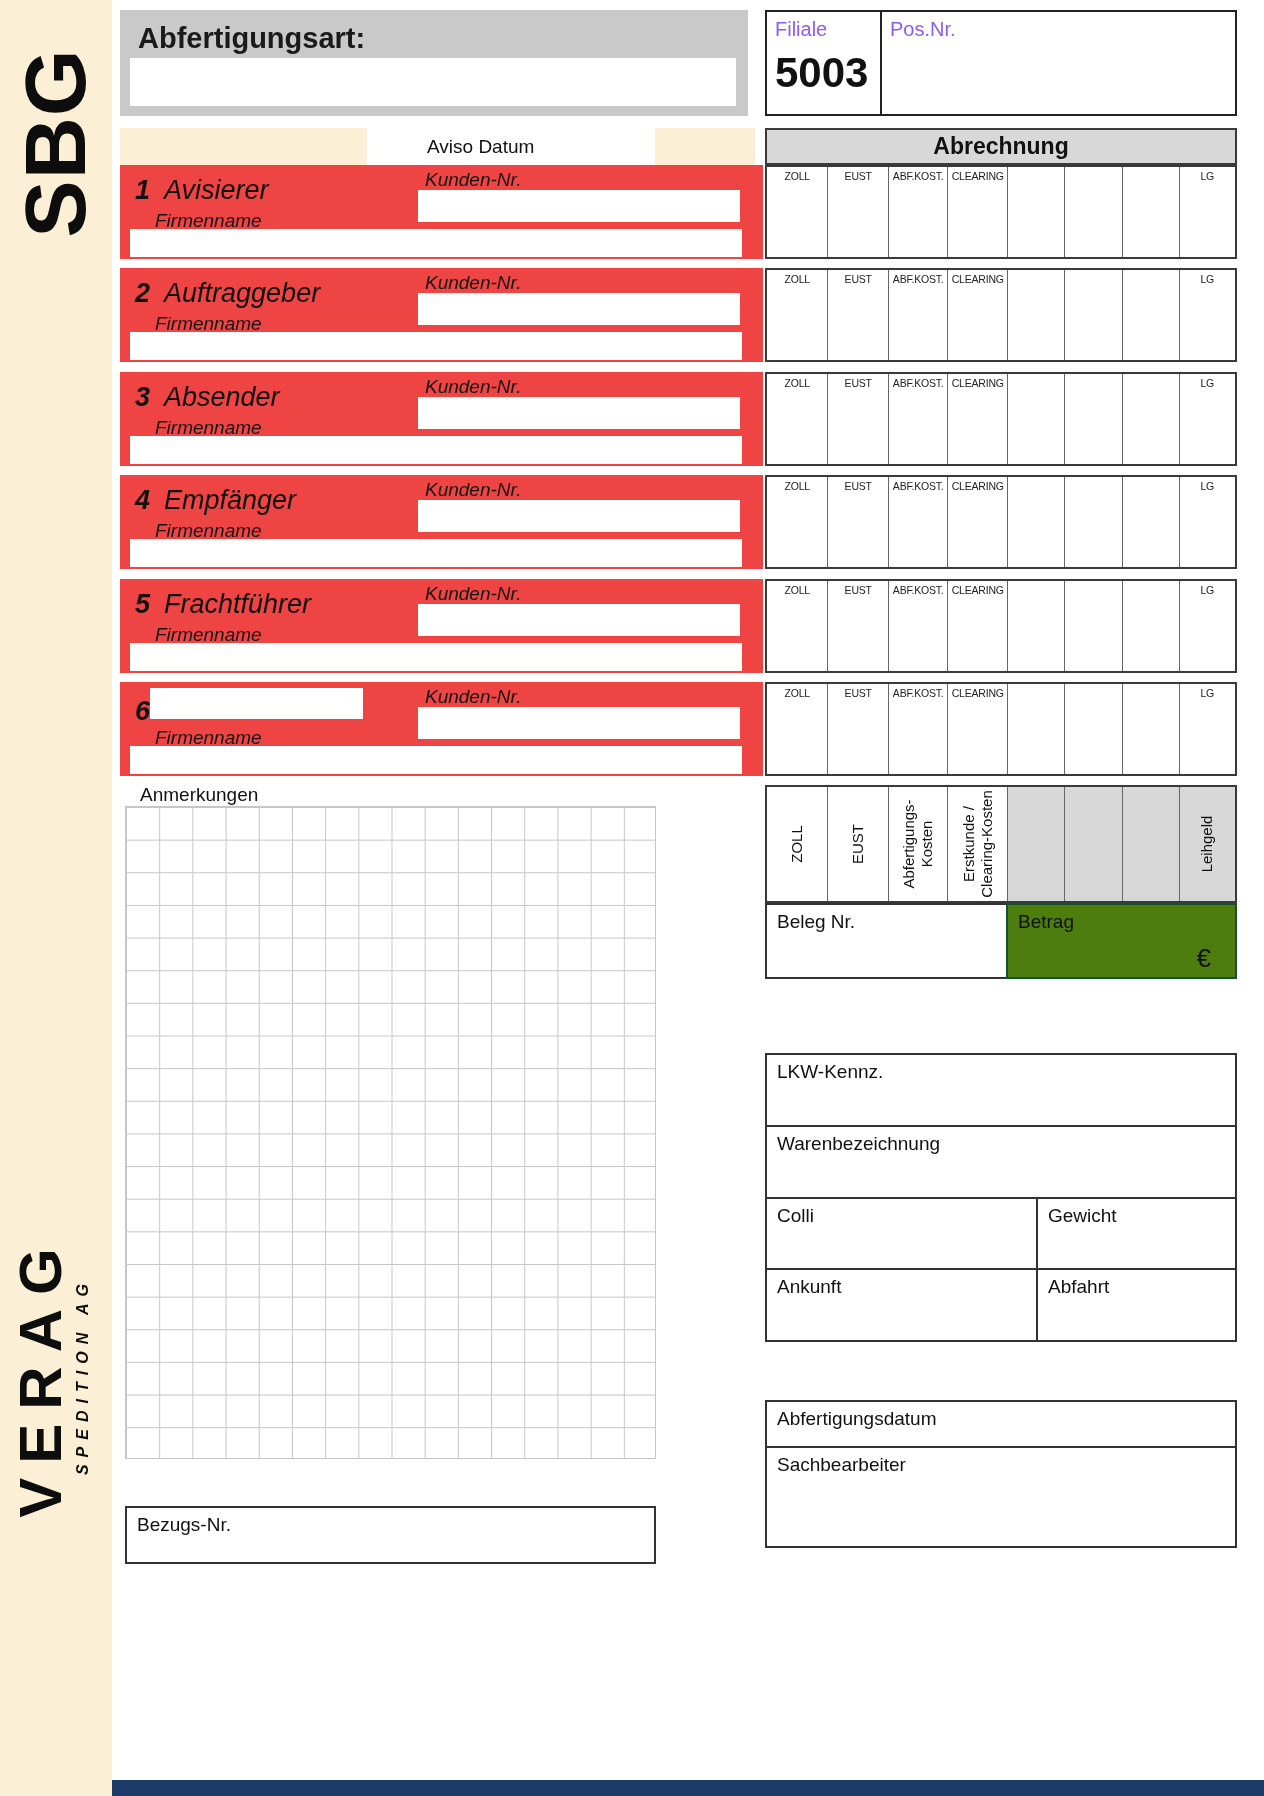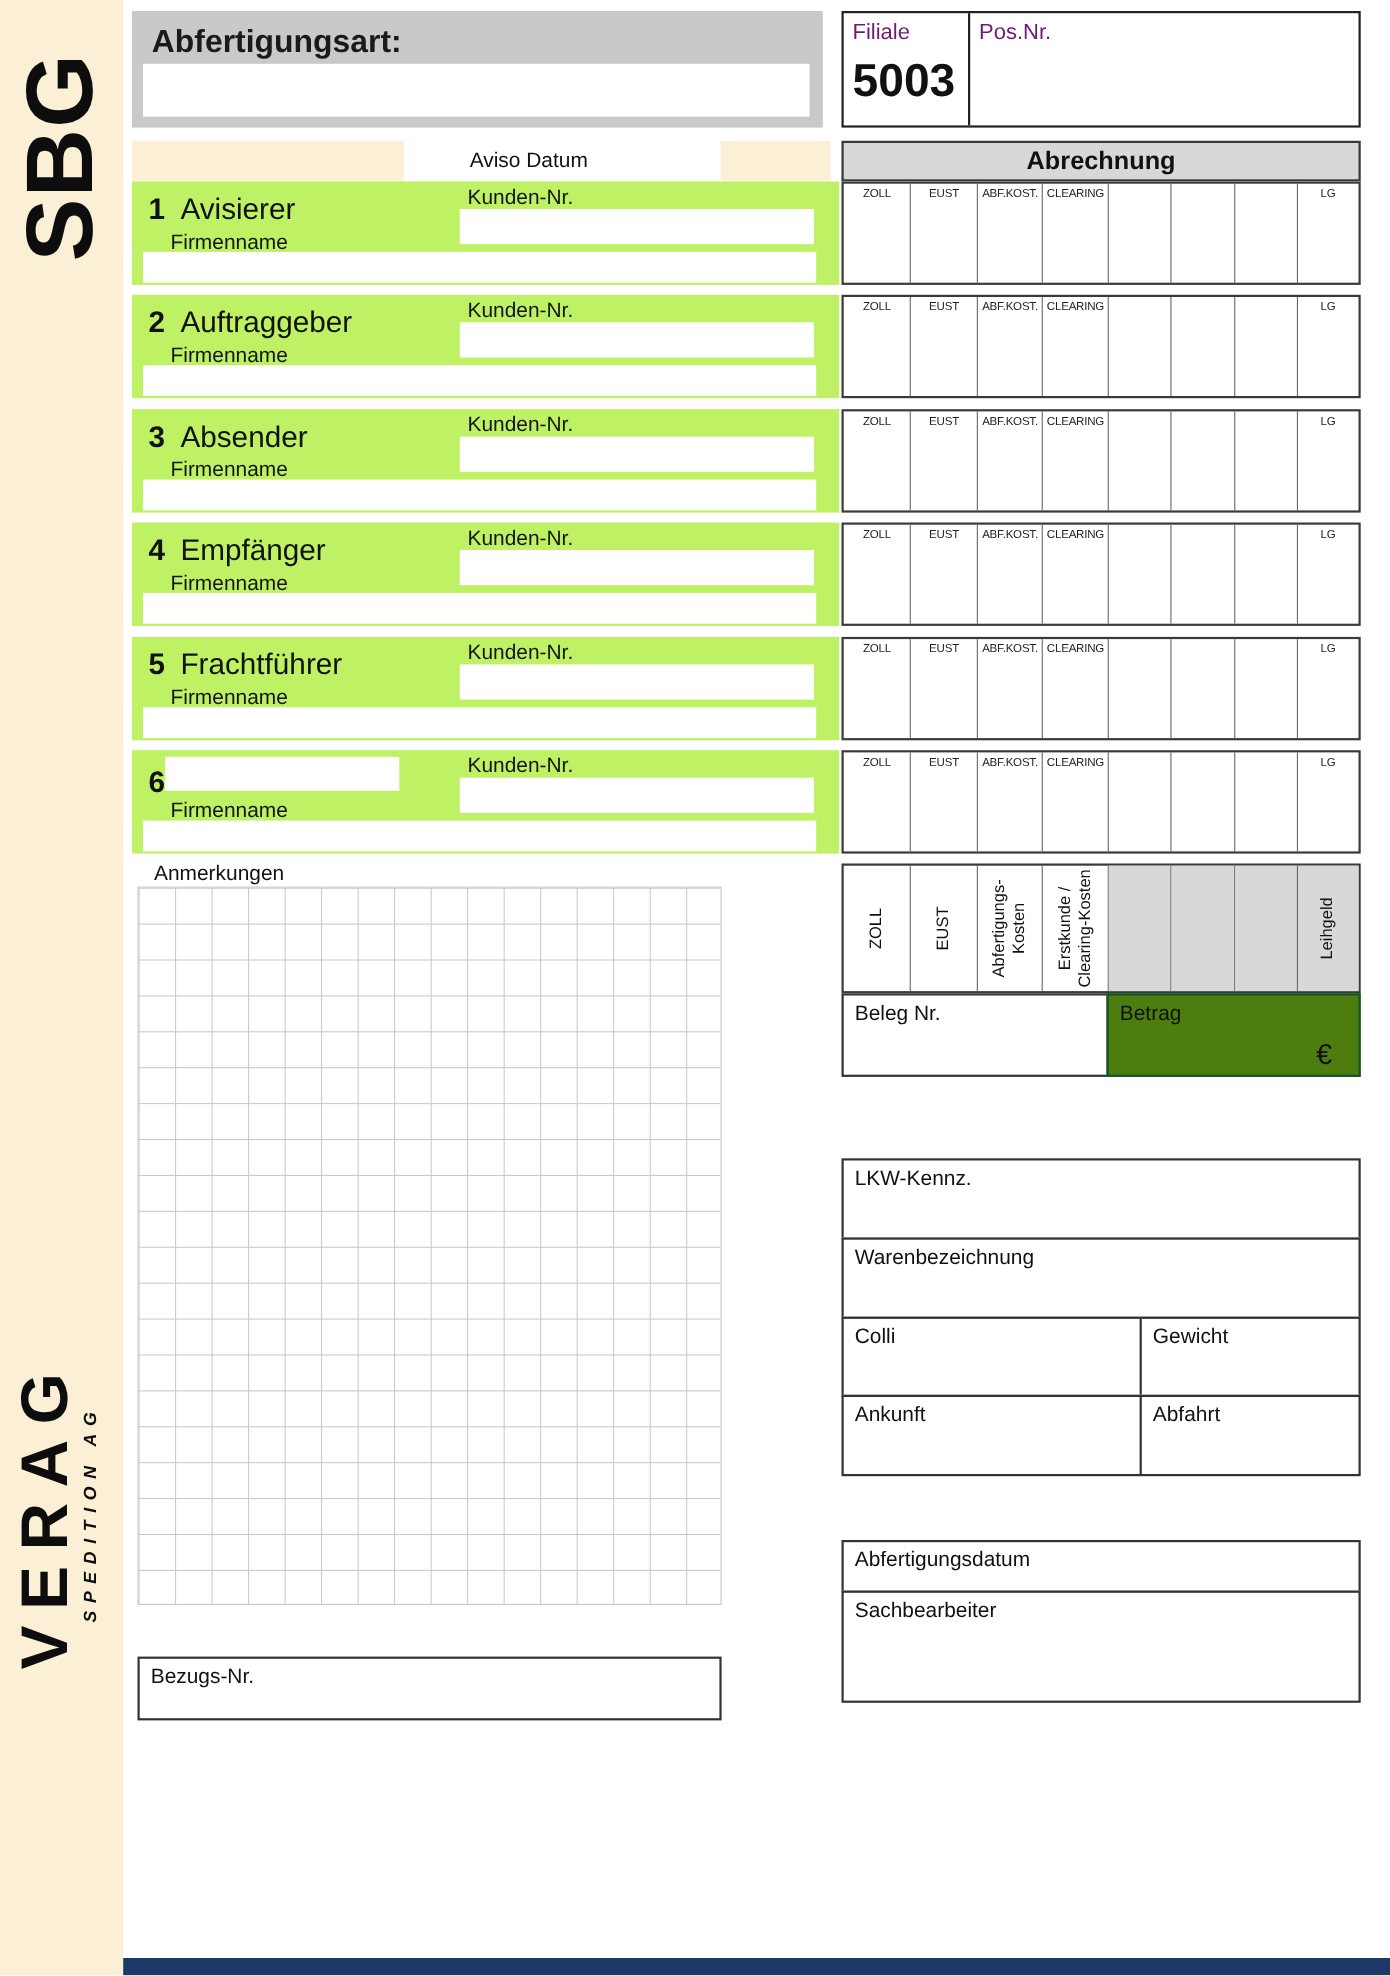--- a/index.html
+++ b/index.html
@@ -18,21 +18,21 @@
 .verag-sub { font-size:16px; font-weight:bold; font-style:italic; letter-spacing:7px; margin-top:3px; }
 
 
 .abf-panel { position:absolute; left:120px; top:10px; width:628px; height:106px; background:#c9c9c9; }
 .abf-label { position:absolute; left:18px; top:12px; font-size:29px; font-weight:600; color:#1a1a1a; }
 .abf-input { position:absolute; left:10px; top:48px; width:606px; height:48px; background:#fff; }
 
 .filiale-box { position:absolute; left:765px; top:10px; width:472px; height:106px; background:#fff; border:2px solid #222; }
 .filiale-cell { position:absolute; left:0; top:0; width:115px; height:102px; border-right:2px solid #222; }
 .posnr-cell { position:absolute; left:115px; top:0; right:0; height:102px; }
-.small-label { font-size:20px; color:#701a75; padding:6px 0 0 8px; }
+.small-label { font-size:20px; color:#8b5cf6; padding:6px 0 0 8px; }
 .filiale-value { font-size:42px; font-weight:bold; padding:8px 0 0 8px; }
 
 
 .aviso-strip { position:absolute; left:120px; top:128px; width:635px; height:37px; background:#fbf0d6; }
 .aviso-input { position:absolute; left:247px; top:0; width:288px; height:37px; background:#fff; }
 .aviso-label { position:absolute; left:307px; top:8px; font-size:19px; }
 
 
 .abr-title { position:absolute; left:765px; top:128px; width:472px; height:37px; background:#d8d8d8;
   border:2px solid #3a3a3a; display:flex; align-items:center; justify-content:center; font-size:23px; font-weight:600; }
@@ -48,21 +48,21 @@
 .f-cell.gray { background:#d8d8d8; }
 .vlabel { position:absolute; left:50%; top:50%; transform:translate(-50%,-50%) rotate(-90deg);
   font-size:15px; line-height:1.2; text-align:center; white-space:pre-line; width:130px; }
 
 .beleg-box { position:absolute; left:765px; top:903px; width:243px; height:76px; background:#fff; border:2px solid #333; }
 .betrag-box { position:absolute; left:1006px; top:903px; width:231px; height:76px; background:#4d7c0f; border:2px solid #14532d; }
 .box-label { font-size:19px; padding:6px 0 0 10px; }
 .euro { position:absolute; right:24px; top:38px; font-size:26px; }
 
 
-.party { position:absolute; left:120px; width:643px; height:94px; background:#bef264; }
+.party { position:absolute; left:120px; width:643px; height:94px; background:#ef4444;font-style:italic; }
 .party-title { position:absolute; left:15px; top:10px; font-size:27px; }
 .p-num { font-weight:bold; margin-right:14px; }
 .lbl { font-size:19px; color:#141414; }
 .kunden-label { position:absolute; left:305px; top:4px; }
 .kunden-input { position:absolute; left:298px; top:25px; width:322px; height:32px; background:#fff; }
 .firma-label { position:absolute; left:35px; top:45px; }
 .firma-input { position:absolute; left:10px; top:64px; width:612px; height:28px; background:#fff; }
 .pname-input { position:absolute; left:30px; top:6px; width:213px; height:31px; background:#fff; }
 
 

